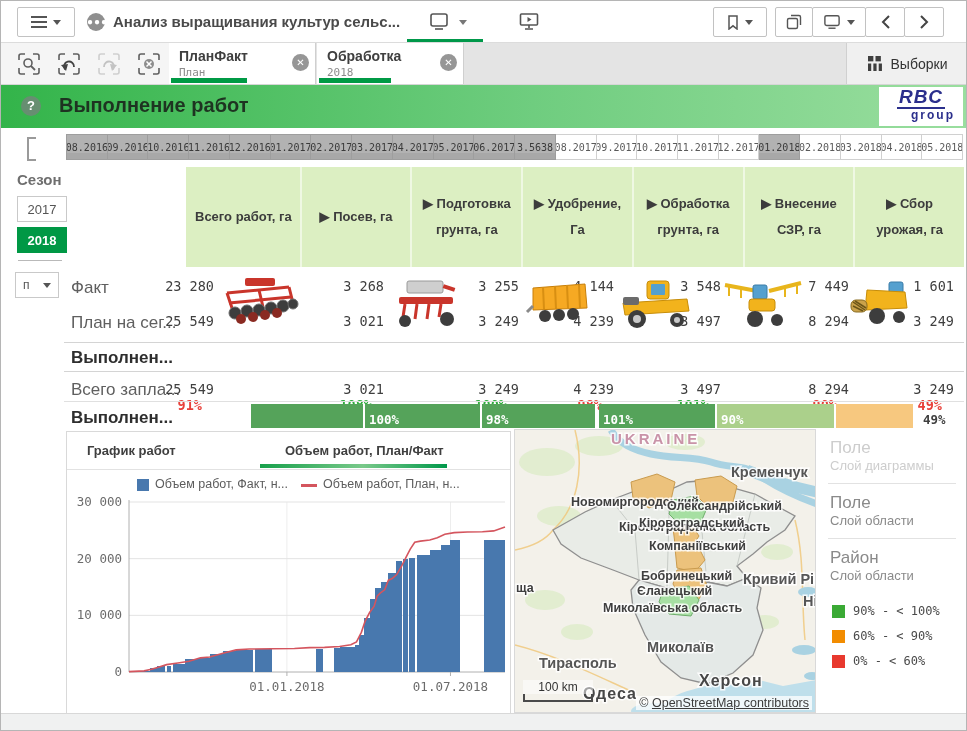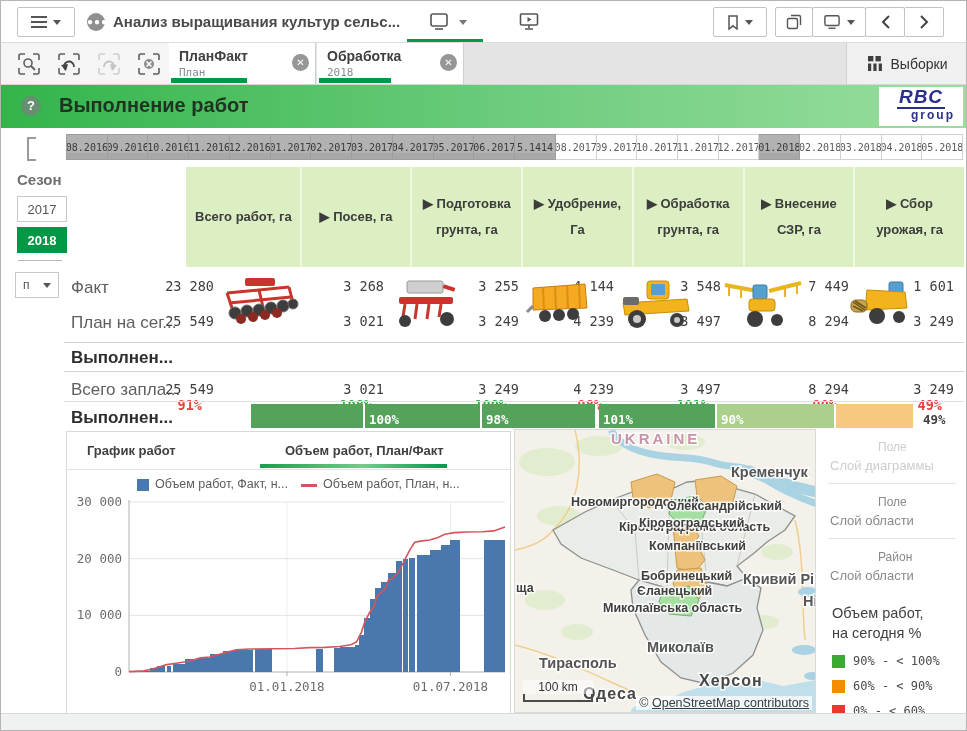--- a/index.html
+++ b/index.html
@@ -97,21 +97,21 @@
   .m-district{font:700 12.5px "Liberation Sans",sans-serif;fill:#3f3f3f;paint-order:stroke;stroke:rgba(255,255,255,.8);stroke-width:3px;}
   .scalebar{position:absolute;left:8px;bottom:10px;width:70px;}
   .scalebar .lab{font-size:12px;color:#333;text-align:center;background:rgba(255,255,255,.5);}
   .scalebar .bar{height:6px;border-left:2px solid #4a4a4a;border-right:2px solid #4a4a4a;border-bottom:2px solid #4a4a4a;}
   .attrib{position:absolute;right:3px;bottom:2px;font-size:12.5px;color:#3c3c3c;background:rgba(255,255,255,.75);padding:0 3px;}
   .attrib .lnk{text-decoration:underline;cursor:pointer;}
 
   
   .panel{position:absolute;left:815px;top:428px;width:148px;height:284px;background:#fff;box-sizing:border-box;}
   .pgroup{padding:9px 0 9px 14px;cursor:pointer;}
-  .p-field{font-size:12px;color:#8a8a8a;line-height:19px;margin-left:48px;}
+  .p-field{font-size:17px;color:#8a8a8a;line-height:19px;}
   .p-layer{font-size:13px;color:#8a8a8a;line-height:17px;}
   .pgroup.disabled .p-field,.pgroup.disabled .p-layer{color:#cdcdcd;}
   .pdiv{border-top:1px solid #e2e2e2;margin:0 8px 0 12px;}
   .ptitle{margin:10px 0 2px 16px;font-size:14.5px;color:#3f3f3f;line-height:20px;}
   .plegitem{display:flex;align-items:center;gap:8px;margin:11px 0 0 16px;}
   .plegsq{width:13px;height:13px;flex:0 0 13px;}
   .pleglbl{font-family:"DejaVu Sans Mono",monospace;font-size:12px;color:#4a4a4a;}
 
   .footer{position:absolute;left:0;top:712px;width:967px;height:19px;background:#f0f1f1;border-top:1px solid #d8d8d8;box-sizing:border-box;}
 </style>
@@ -238,21 +238,21 @@
       <div class="mcell excl">09.2016</div>
       <div class="mcell excl">10.2016</div>
       <div class="mcell excl">11.2016</div>
       <div class="mcell excl">12.2016</div>
       <div class="mcell excl">01.2017</div>
       <div class="mcell excl">02.2017</div>
       <div class="mcell excl">03.2017</div>
       <div class="mcell excl">04.2017</div>
       <div class="mcell excl">05.2017</div>
       <div class="mcell excl">06.2017</div>
-      <div class="mcell excl">5.1414</div>
+      <div class="mcell excl">3.5638</div>
       <div class="mcell">08.2017</div>
       <div class="mcell">09.2017</div>
       <div class="mcell">10.2017</div>
       <div class="mcell">11.2017</div>
       <div class="mcell">12.2017</div>
       <div class="mcell excl">01.2018</div>
       <div class="mcell">02.2018</div>
       <div class="mcell">03.2018</div>
       <div class="mcell">04.2018</div>
       <div class="mcell">05.2018</div>
@@ -561,24 +561,20 @@
         <div class="pgroup">
           <div class="p-field">Поле</div>
           <div class="p-layer">Слой области</div>
         </div>
         <div class="pdiv"></div>
         <div class="pgroup">
           <div class="p-field">Район</div>
           <div class="p-layer">Слой области</div>
         </div>
       </div>
-    <div class="ptitle">
-      <div>Объем работ,</div>
-      <div>на сегодня %</div>
-    </div>
     <div id="panel-legend">
         <div class="plegitem">
           <div class="plegsq" style="background: rgb(58, 170, 53);"></div>
           <div class="pleglbl mono">90% - &lt; 100%</div>
         </div>
         <div class="plegitem">
           <div class="plegsq" style="background: rgb(242, 140, 0);"></div>
           <div class="pleglbl mono">60% - &lt; 90%</div>
         </div>
         <div class="plegitem">

